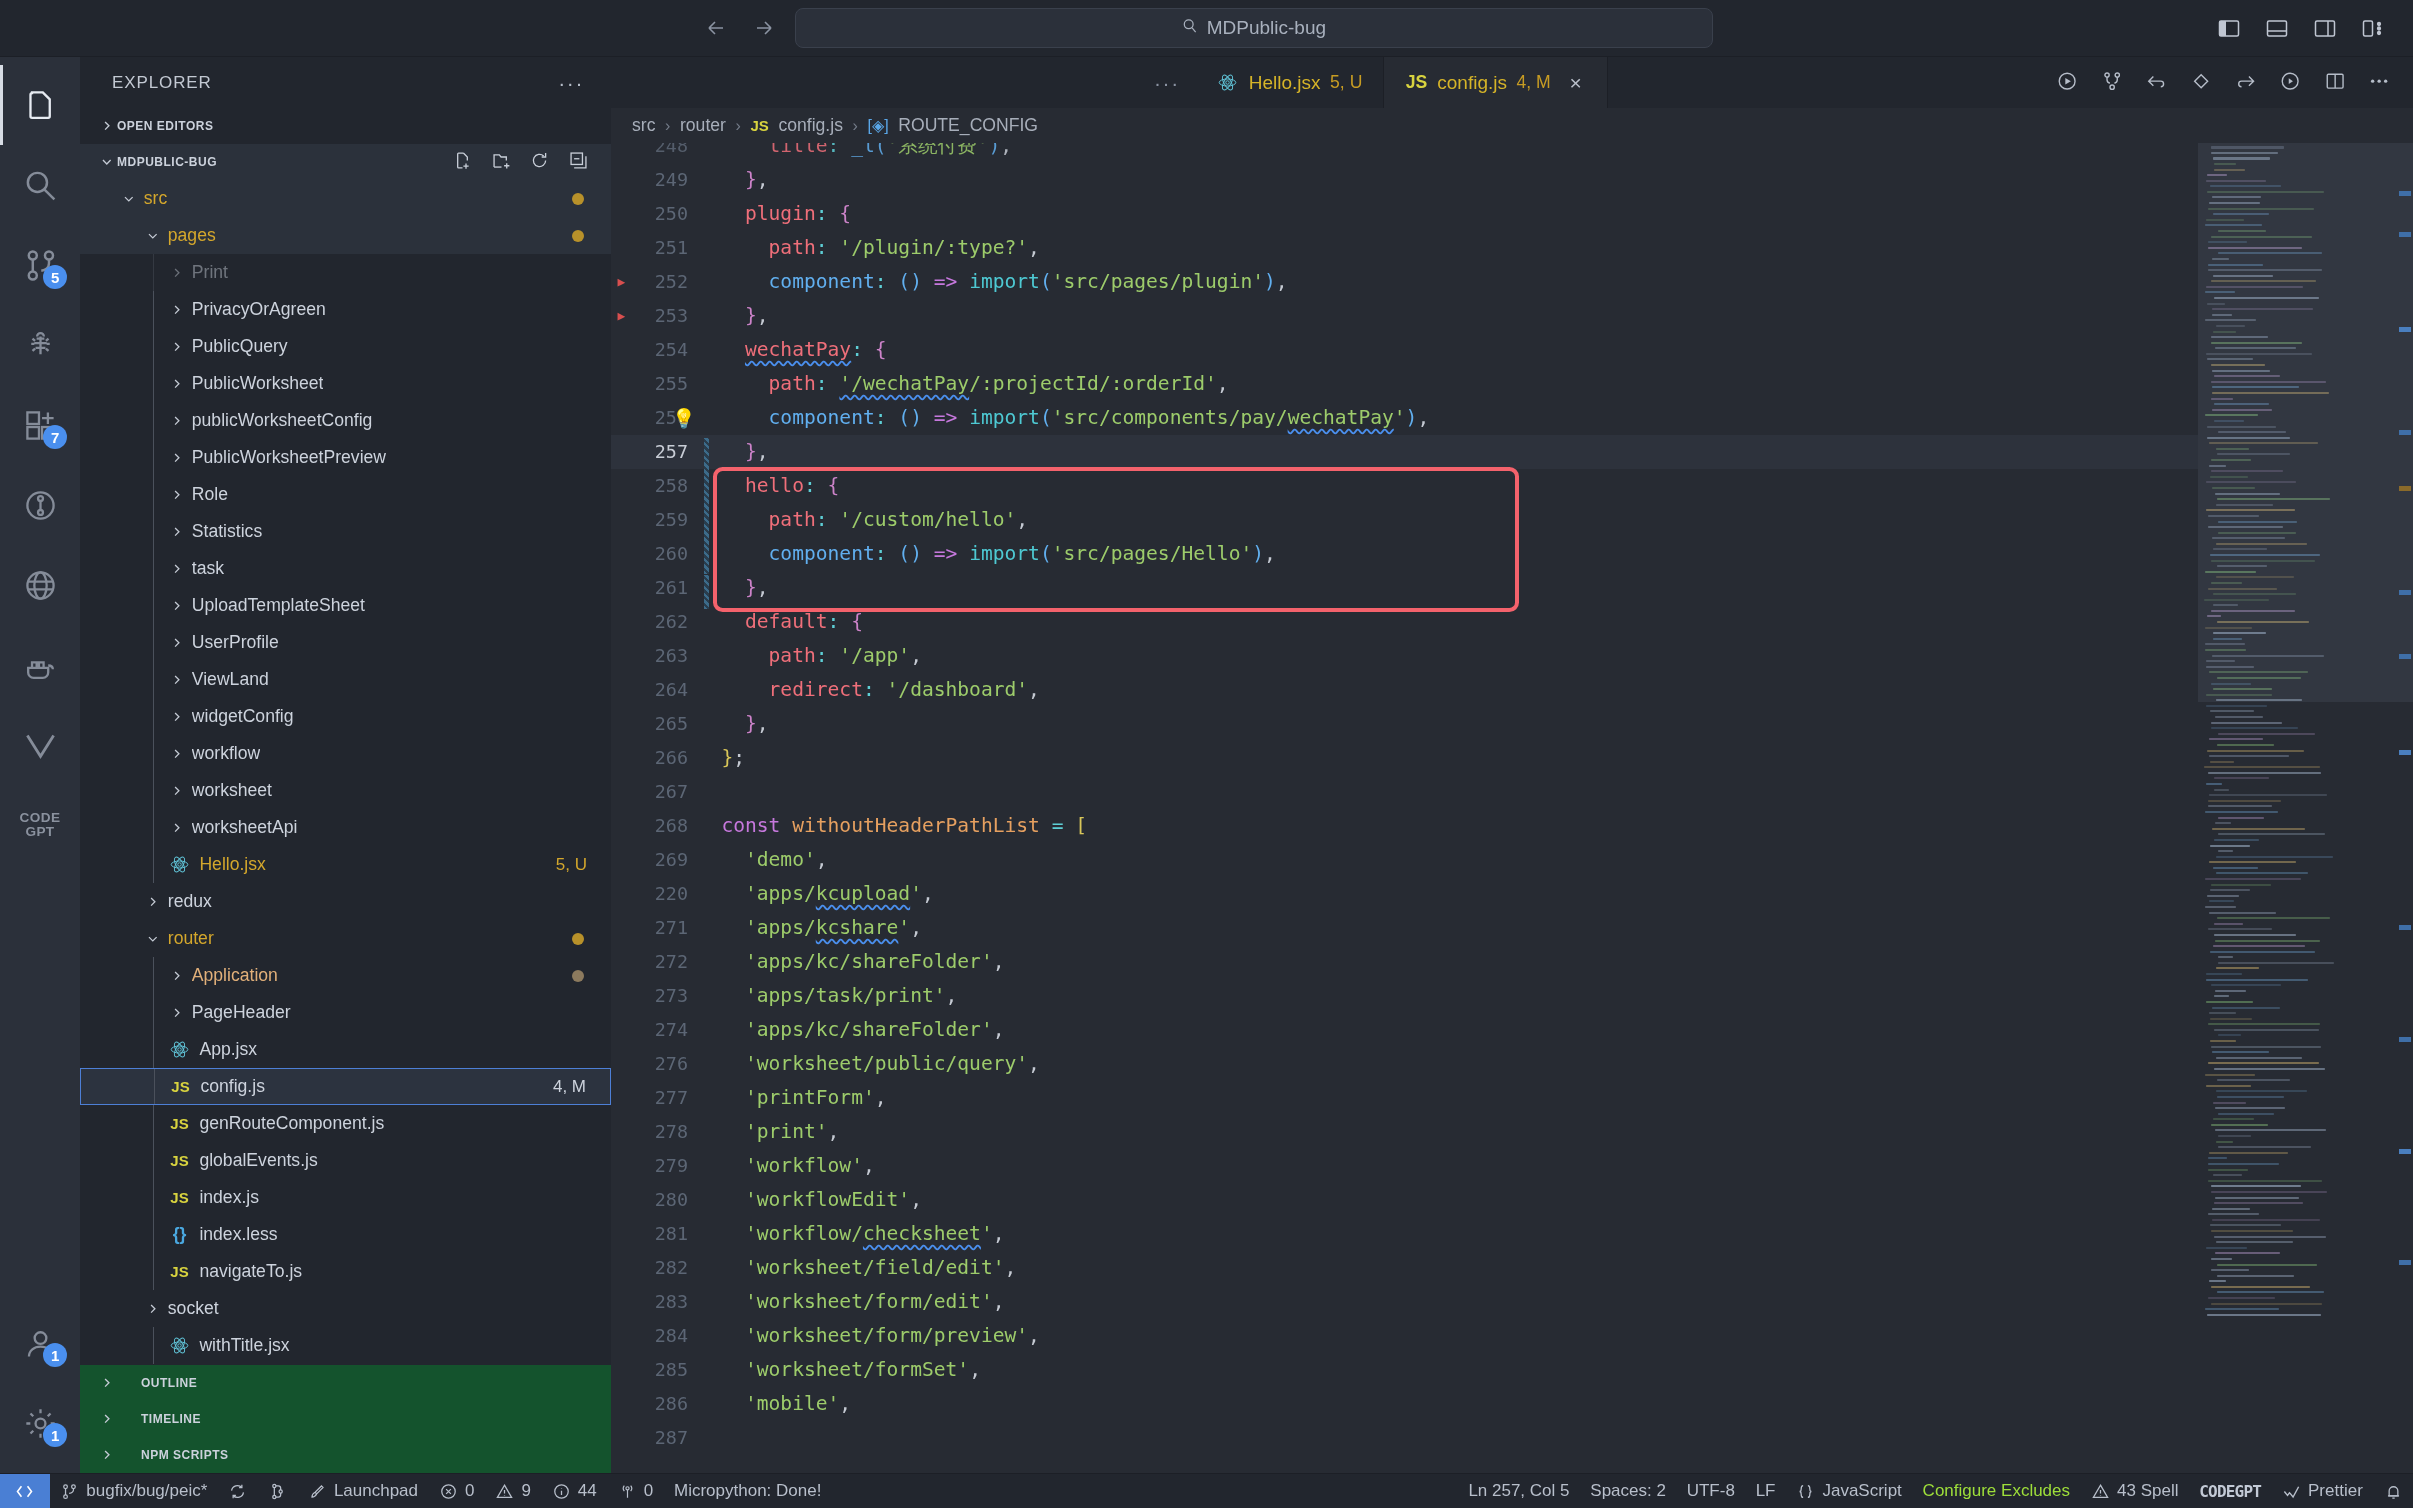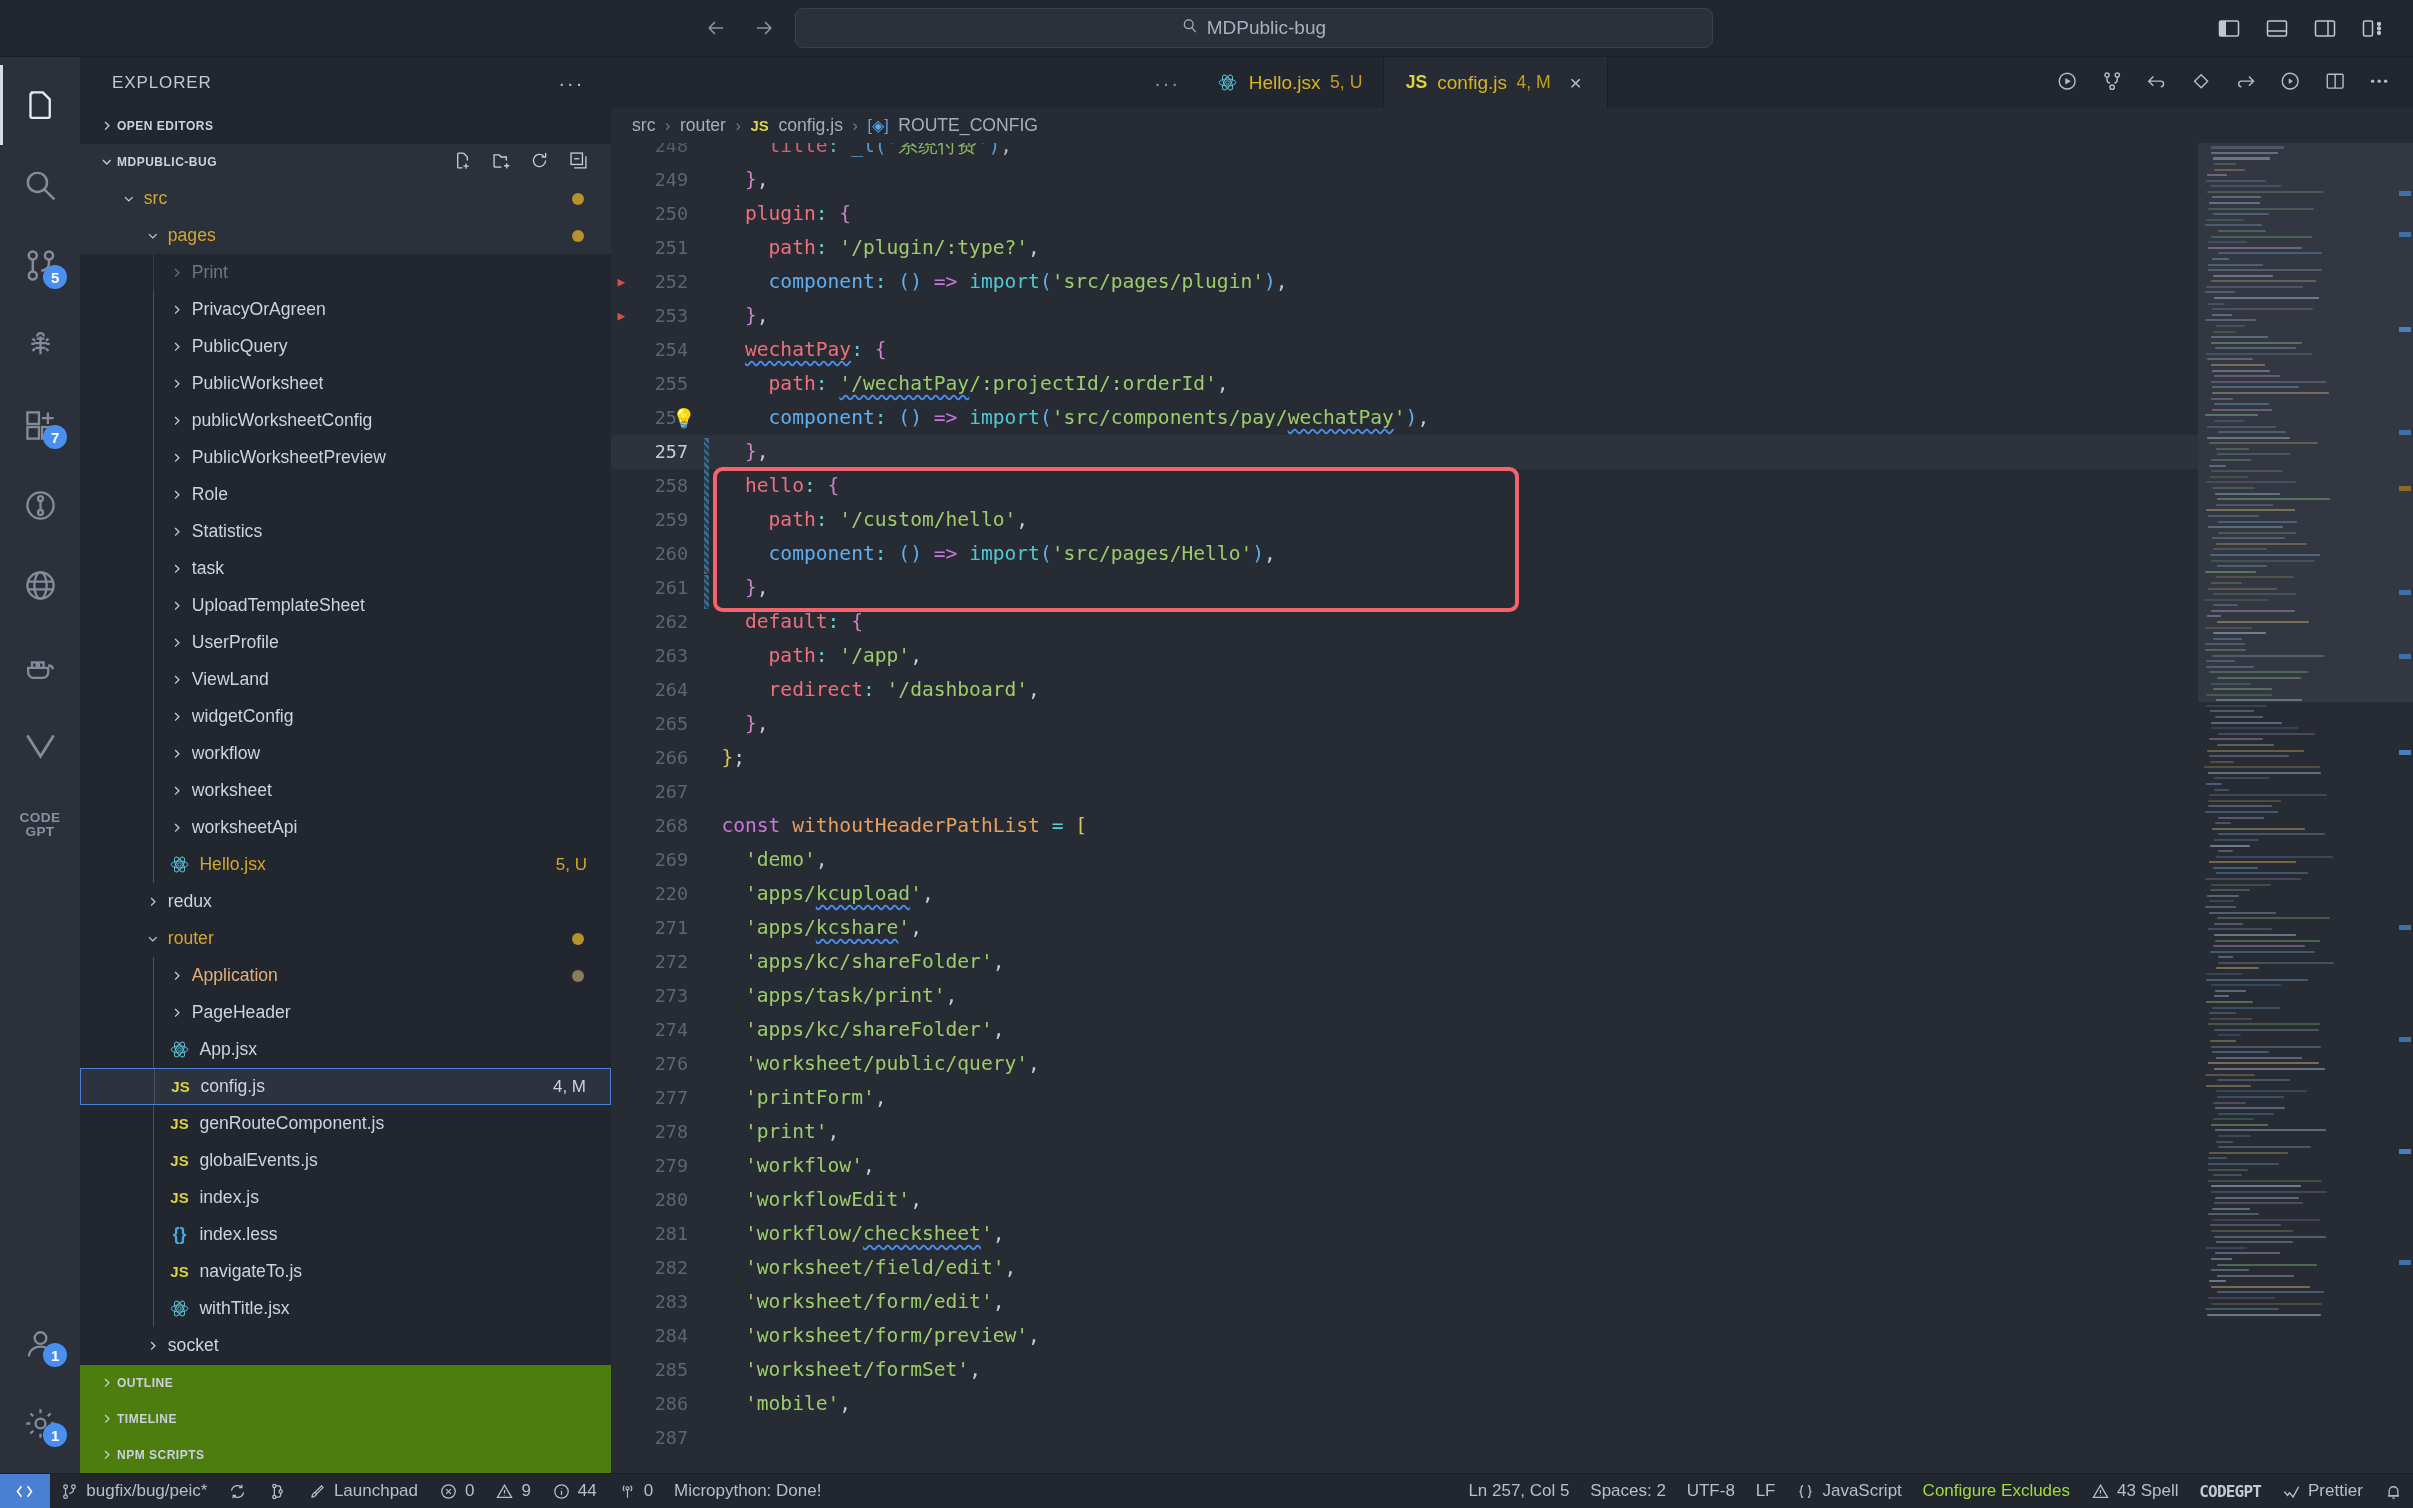--- a/index.html
+++ b/index.html
@@ -89,21 +89,21 @@
   .row .dot { margin-left: auto; margin-right: 27px; width: 12px; height: 12px; border-radius: 50%; }
   .ficon { width: 27px; flex: 0 0 27px; display: flex; align-items: center; justify-content: center; margin-right: 6.4px; }
   .ficon svg { width: 21px; height: 21px; }
   .js-ico { color: #d8d33f; font-size: 15px; font-weight: 700; font-family: "Liberation Sans", sans-serif; }
   .less-ico { color: #4aa8e0; font-size: 17.6px; font-weight: 700; }
   .mod { color: #d4a72c; }
   .amber { color: #e2b07a; }
   .indent-guide { position: absolute; top: 0; bottom: 0; width: 0.8px; background: #4b515c; }
 
   .sb-bottom { flex: 0 0 auto; background: #2b313b; }
-  .sb-bottom .sb-section-row { background: #4d7c0f; }
+  .sb-bottom .sb-section-row { background: #14532d; gap: 24px; }
 
   
   .editorarea { flex: 1 1 auto; display: flex; flex-direction: column; min-width: 0; background: #272b33; }
   .tabsrow { height: 51px; display: flex; align-items: stretch; background: #22262e; flex: 0 0 51px; position: relative; }
   .tab {
     display: flex; align-items: center; gap: 9.6px; padding: 0 21px; font-size: 19px;
     color: #97a0af; background: #22262e; border-right: 0.8px solid #1c1f26;
   }
   .tab.active { background: #272b33; color: #d6dbe3; }
   .tab .tname { color: #d6b428; }
@@ -700,41 +700,41 @@
           <div class="row">
             <div class="indent-guide" style="left: 73px;"></div>
             <div style="display: flex; align-items: center; width: 100%; padding-left: 86px;">
               <span class="ficon">
                 <span class="js-ico">JS</span>
               </span>
               <span class="lbl">navigateTo.js</span>
             </div>
           </div>
           <div class="row">
+            <div style="display: flex; align-items: center; width: 100%; padding-left: 62px;">
+              <span class="chev">
+                <svg viewBox="0 0 16 16" fill="none" stroke="currentColor" stroke-width="1.5">
+                  <path d="M6 3.5 10.5 8 6 12.5"></path>
+                </svg>
+              </span>
+              <span class="lbl" style="margin-left: 4.8px;">socket</span>
+            </div>
+          </div>
+          <div class="row">
             <div class="indent-guide" style="left: 73px;"></div>
             <div style="display: flex; align-items: center; width: 100%; padding-left: 86px;">
               <span class="ficon">
                 <svg viewBox="0 0 24 24" fill="none" stroke="#61c4d8" stroke-width="1.1">
                   <circle cx="12" cy="12" r="2"></circle>
                   <ellipse cx="12" cy="12" rx="9.5" ry="4"></ellipse>
                   <ellipse cx="12" cy="12" rx="9.5" ry="4" transform="rotate(60 12 12)"></ellipse>
                   <ellipse cx="12" cy="12" rx="9.5" ry="4" transform="rotate(120 12 12)"></ellipse>
                 </svg>
               </span>
               <span class="lbl">withTitle.jsx</span>
-            </div>
-          </div>
-          <div class="row">
-            <div style="display: flex; align-items: center; width: 100%; padding-left: 62px;">
-              <span class="chev">
-                <svg viewBox="0 0 16 16" fill="none" stroke="currentColor" stroke-width="1.5">
-                  <path d="M6 3.5 10.5 8 6 12.5"></path>
-                </svg>
-              </span>
-              <span class="lbl" style="margin-left: 4.8px;">socket</span>
             </div>
           </div>
           <div class="row">
             <div style="display: flex; align-items: center; width: 100%; padding-left: 62px;">
               <span class="lbl" style="margin-left: 4.8px;">util</span>
             </div>
           </div>
         </div>
 
       <div class="sb-bottom">

